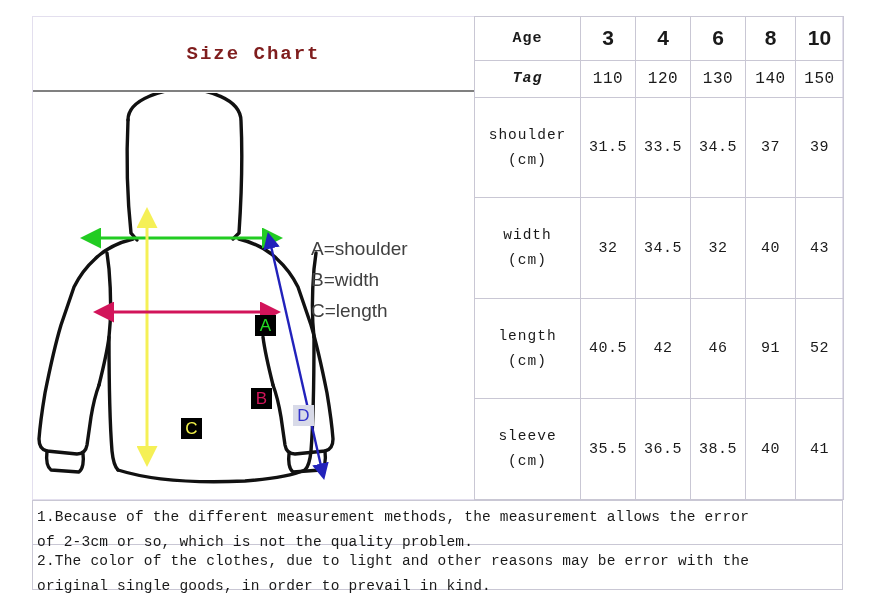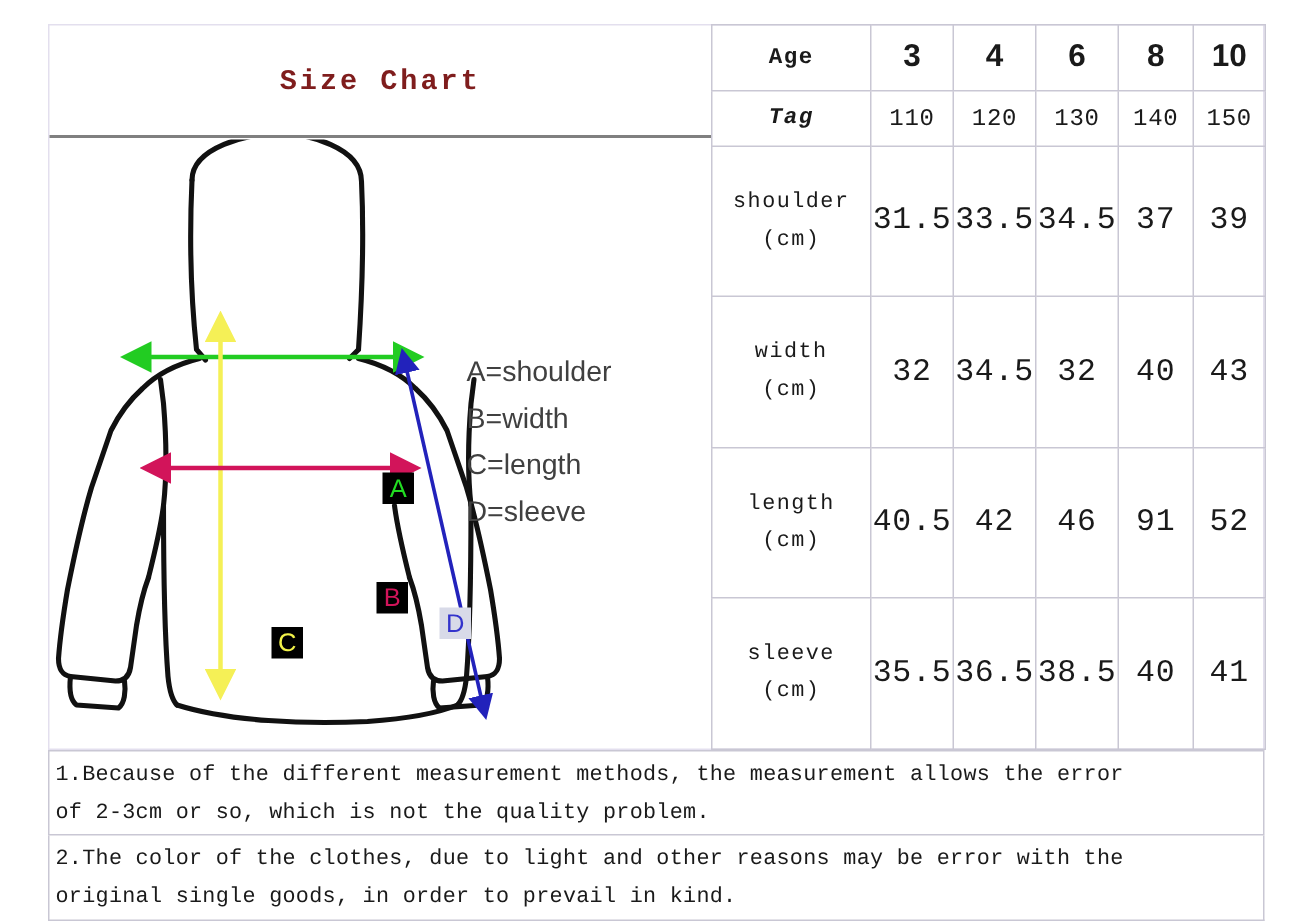--- a/index.html
+++ b/index.html
@@ -160,21 +160,21 @@
   }
 
   .data-row td { height: 96px; }
   .row-label {
     font-size: 14.5px;
     letter-spacing: 1px;
     line-height: 25px;
   }
   .row-label .unit { display: block; }
   .data-val {
-    font-size: 21px;
+    font-size: 15px;
     letter-spacing: 0.5px;
     vertical-align: top;
     padding-top: 30px;
   }
 
   
   .notes {
     position: absolute;
     left: 32px;
     top: 500px;
@@ -183,21 +183,21 @@
   .note {
     box-sizing: border-box;
     border: 1px solid #c9c7d4;
     border-top: none;
     padding: 4px 4px 4px 4px;
     font-family: "Liberation Mono", "DejaVu Sans Mono", monospace;
     font-size: 14.5px;
     line-height: 25px;
     color: #1a1a1a;
     letter-spacing: 0.2px;
-    height: 57px;
+    height: 45px;
   }
   .note:first-child { border-top: 1px solid #c9c7d4; }
   .note span { display: block; }
 </style>
 </head>
 <body>
 
 <div id="root">
 
   <div class="frame"></div>
@@ -314,21 +314,20 @@
 
       <div class="chip chip-a">A</div>
       <div class="chip chip-b">B</div>
       <div class="chip chip-c">C</div>
       <div class="chip chip-d">D</div>
 
       <div class="legend">
         <div>A=shoulder</div>
         <div>B=width</div>
         <div>C=length</div>
-        <div>D=sleeve</div>
       </div>
     </div>
   </div>
 
   <div class="table-wrap">
     <table class="size-table">
       <colgroup>
         <col class="col-label">
           <col class="col-v0">
           <col class="col-v1">

